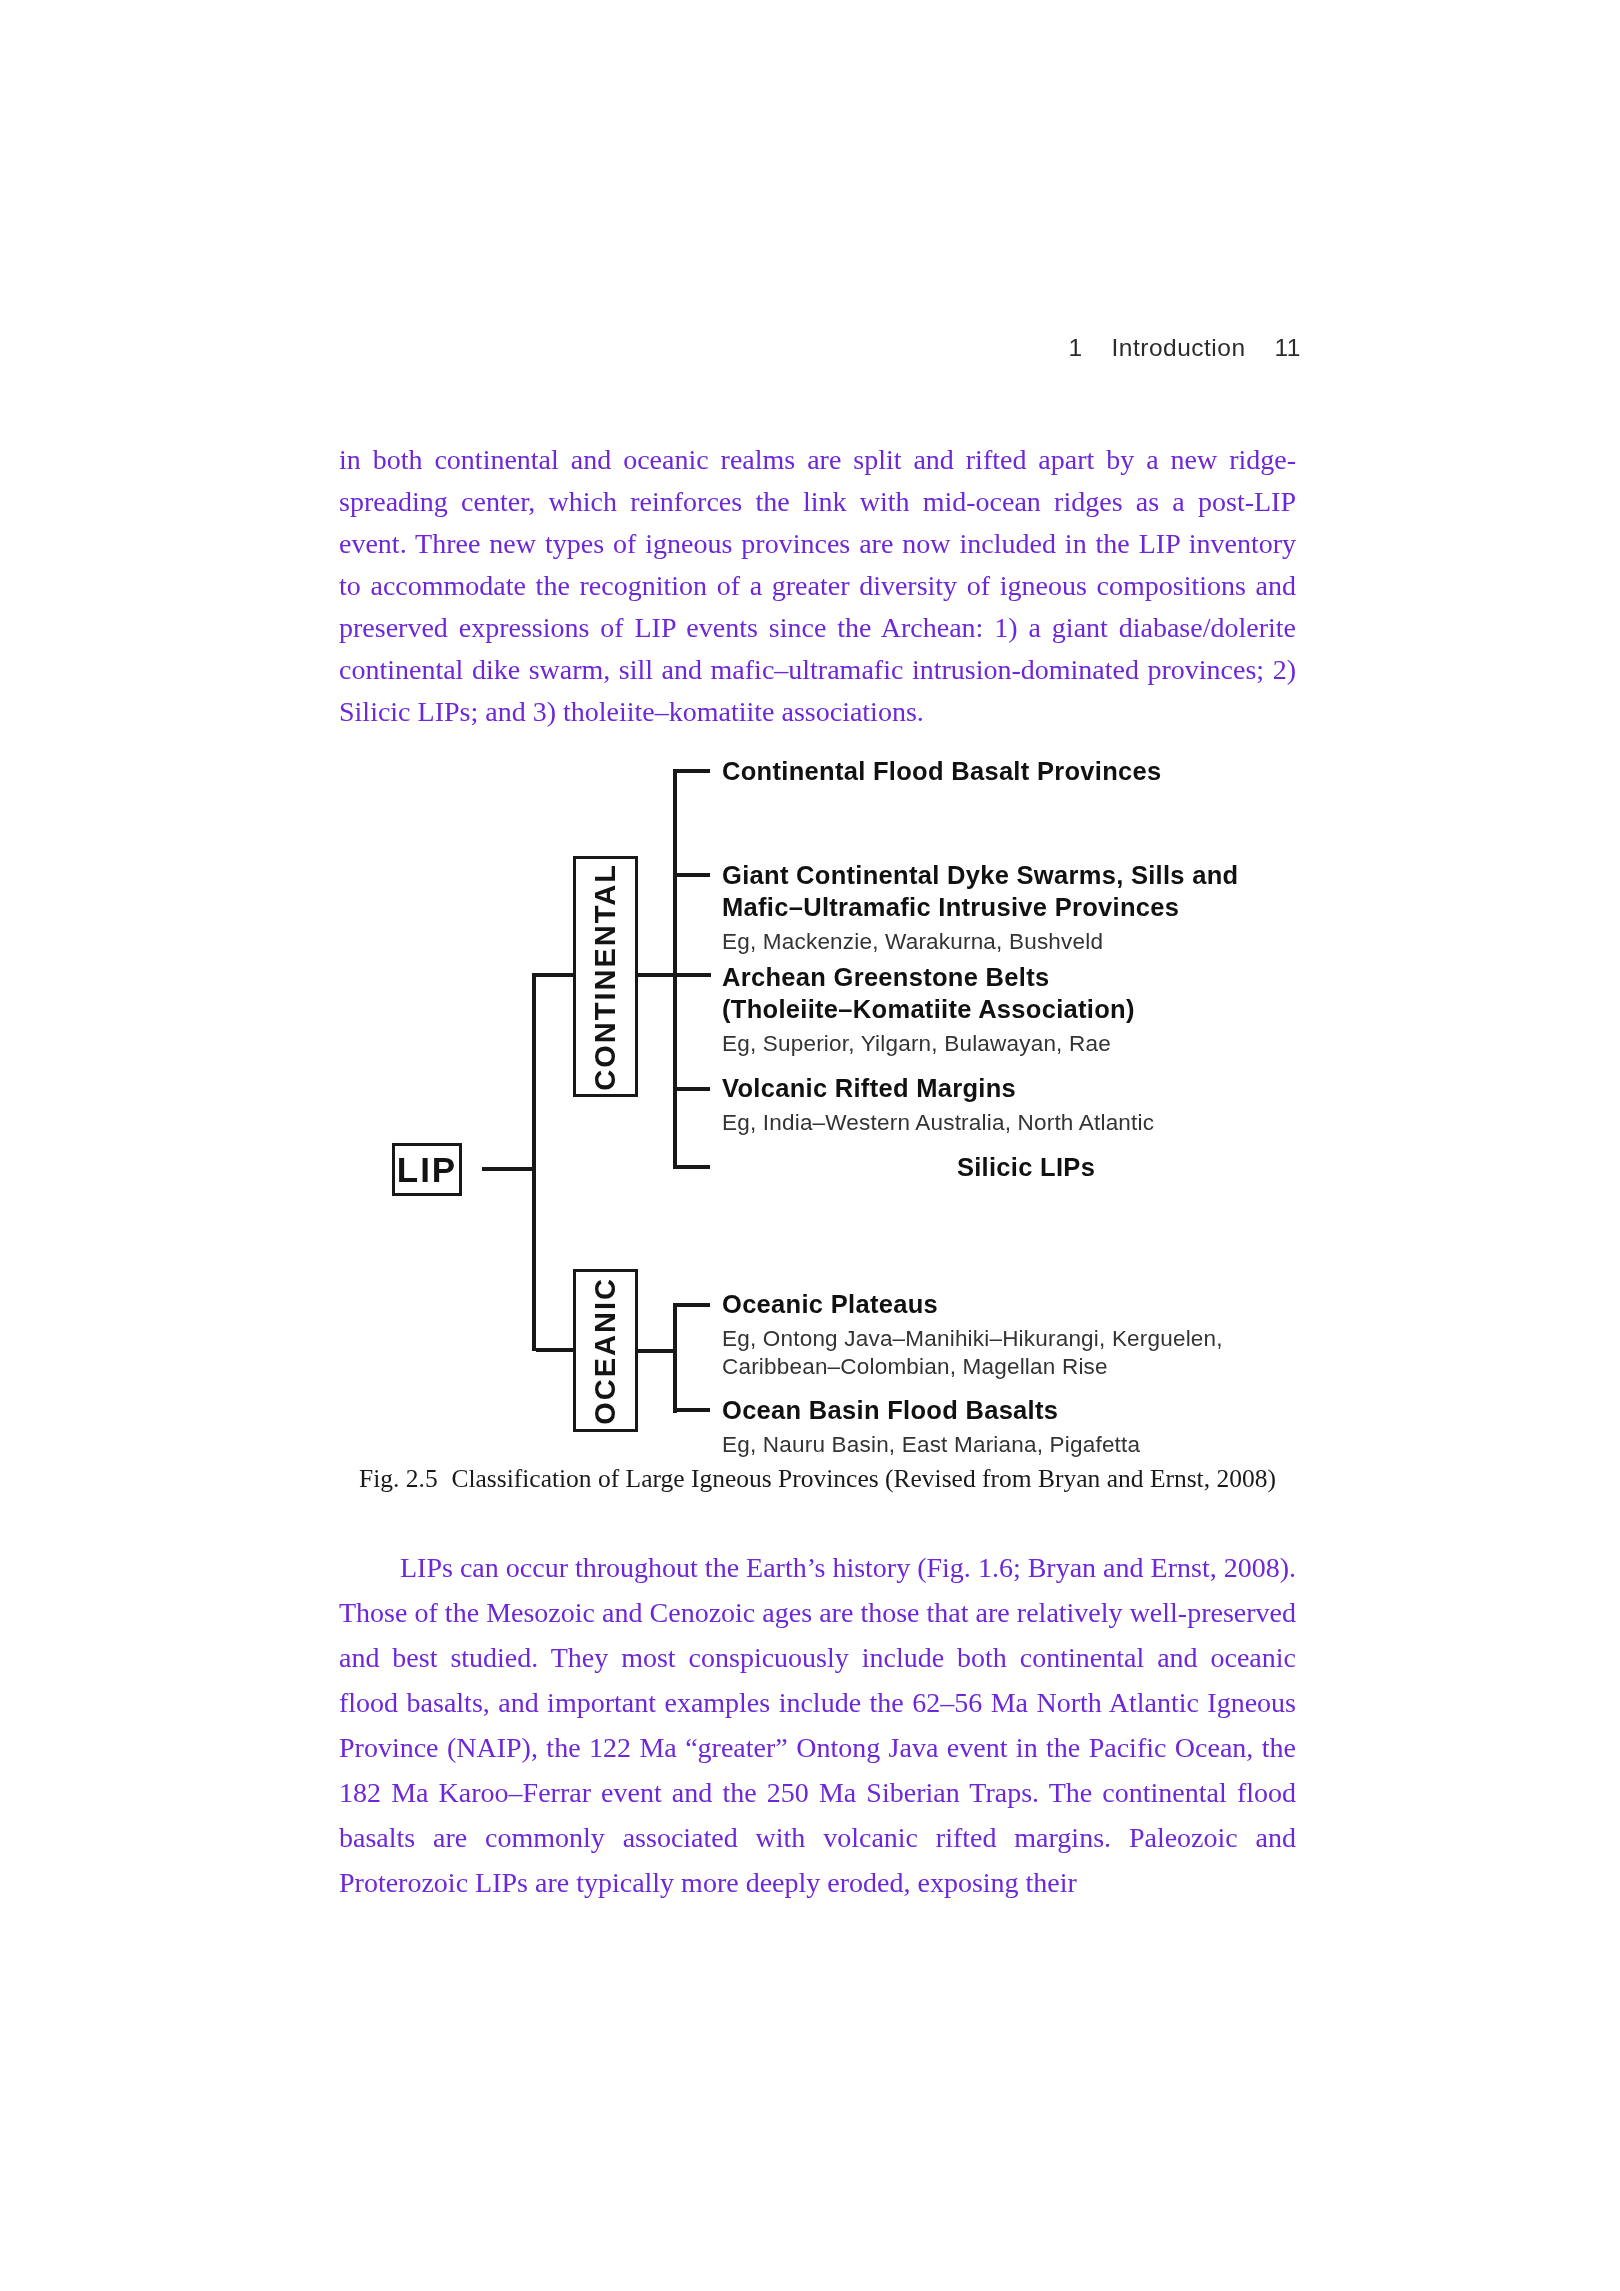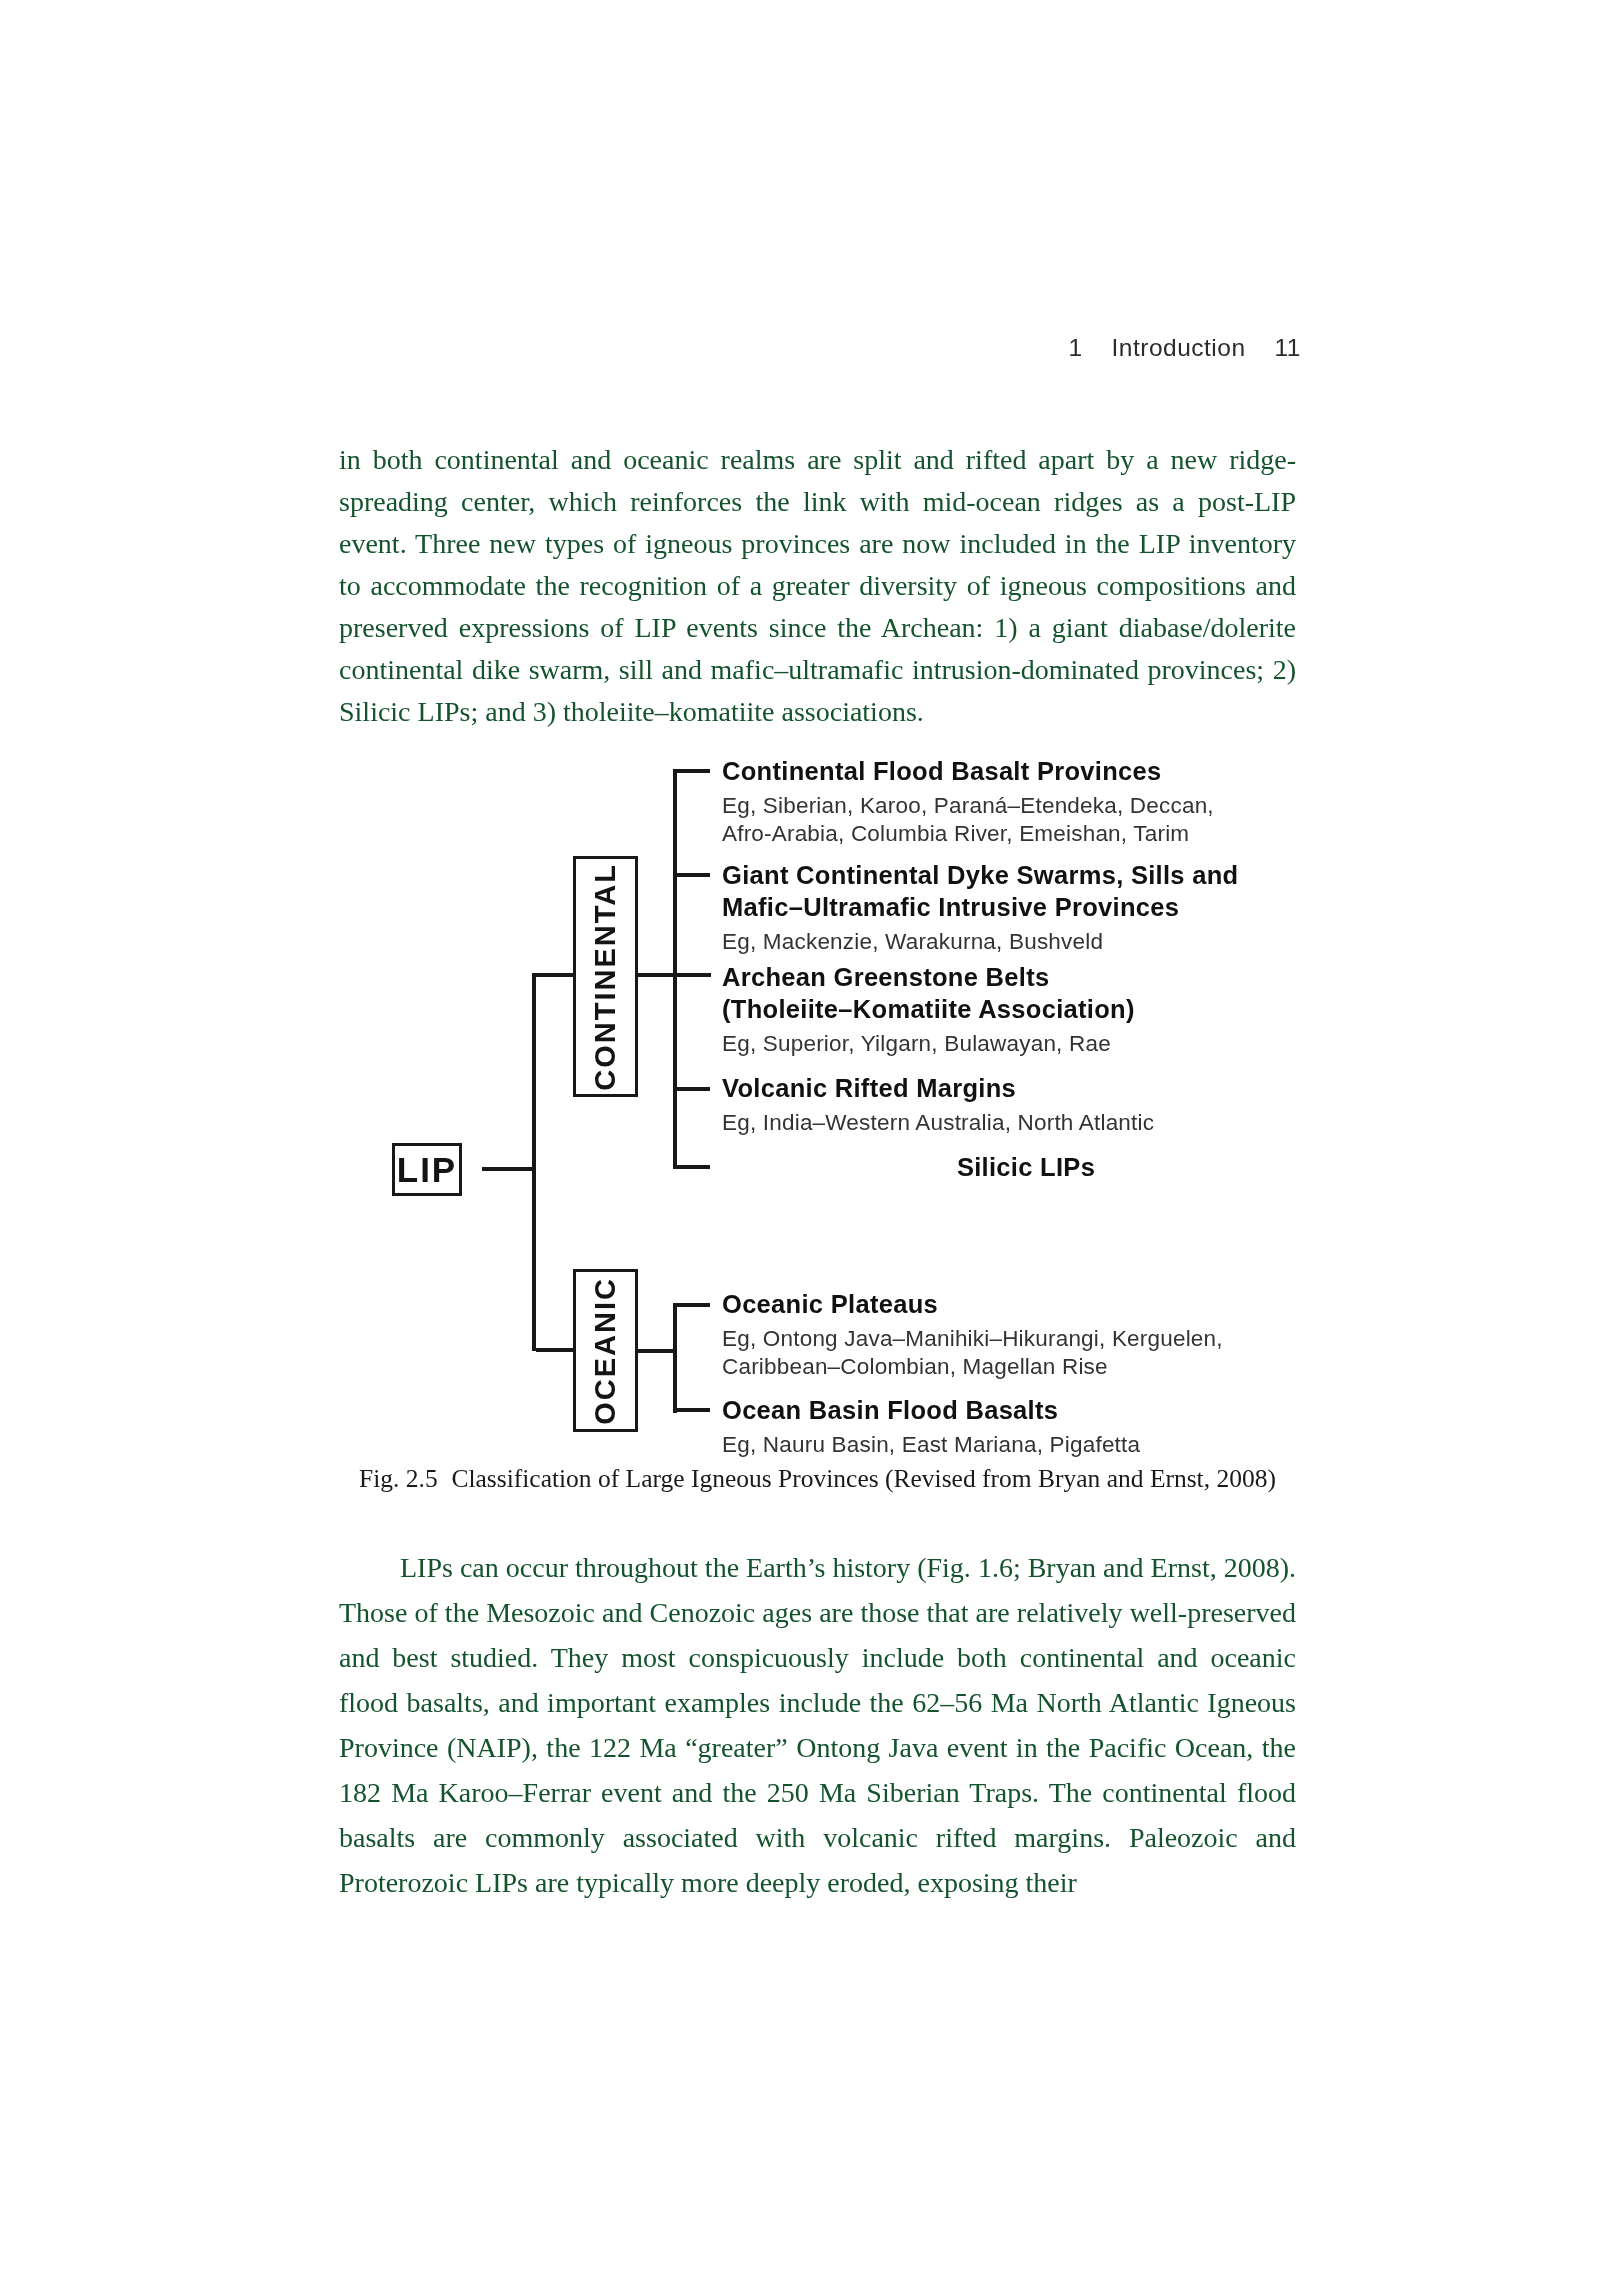--- a/index.html
+++ b/index.html
@@ -26,21 +26,21 @@
     color:#2b2b2b;
     letter-spacing:0.5px;
   }
   
   .body-par{
     position:absolute;
     left:339px;
     width:957px;
     font-size:28px;
     text-align:justify;
-    color:#14532d;
+    color:#6d28d9;
     margin:0;
   }
   .p1{ top:439px; line-height:42px; }
   .p2{ top:1545px; line-height:45px; text-indent:61px; }
   
   .figure{ position:absolute; left:0; top:0; width:1620px; height:2292px; pointer-events:none; }
   .tline{ position:absolute; background:#181818; }
   .node-box{
     position:absolute;
     box-sizing:border-box;
@@ -137,22 +137,20 @@
     </div>
     <div class="node-box cont-box">
       <span class="vlabel">CONTINENTAL</span>
     </div>
     <div class="node-box ocean-box">
       <span class="vlabel">OCEANIC</span>
     </div>
 
     <div class="branch b1">
       <div class="branch-title">Continental Flood Basalt Provinces</div>
-      <div class="branch-eg">Eg, Siberian, Karoo, Paraná–Etendeka, Deccan,
-Afro-Arabia, Columbia River, Emeishan, Tarim</div>
     </div>
     <div class="branch b2">
       <div class="branch-title">Giant Continental Dyke Swarms, Sills and
 Mafic–Ultramafic Intrusive Provinces</div>
       <div class="branch-eg">Eg, Mackenzie, Warakurna, Bushveld</div>
     </div>
     <div class="branch b3">
       <div class="branch-title">Archean Greenstone Belts
 (Tholeiite–Komatiite Association)</div>
       <div class="branch-eg">Eg, Superior, Yilgarn, Bulawayan, Rae</div>

